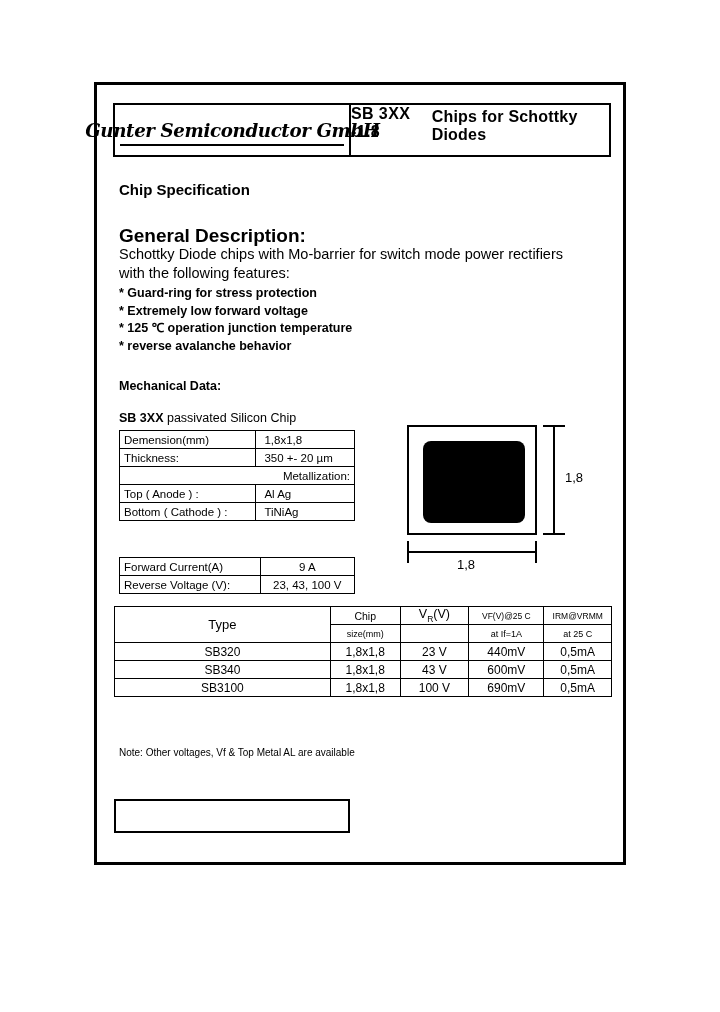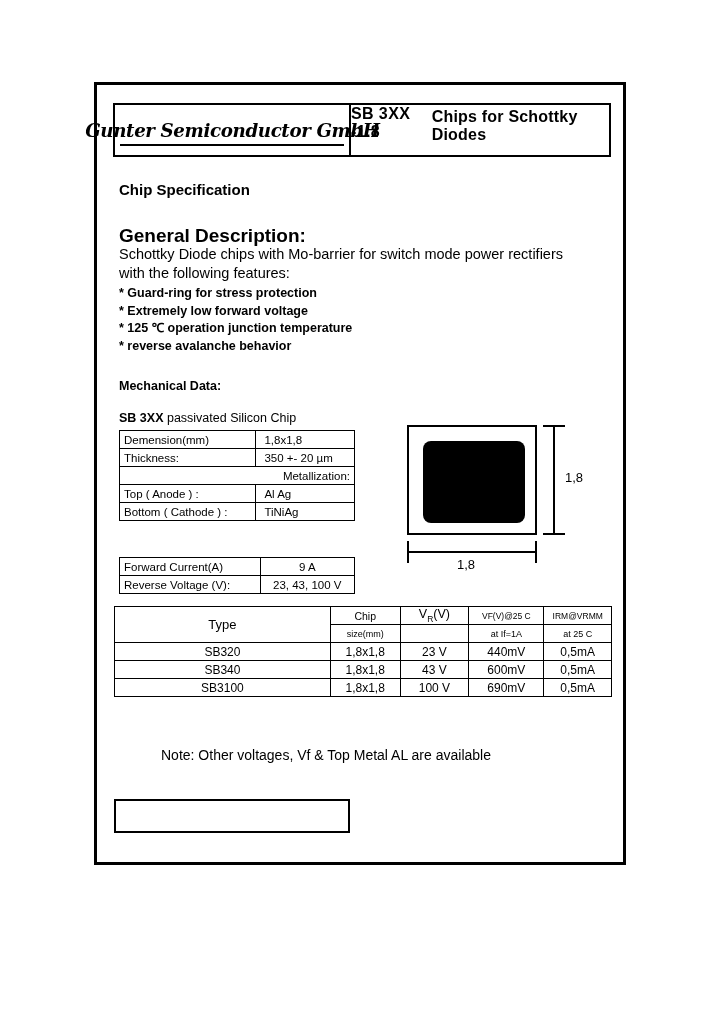--- a/index.html
+++ b/index.html
@@ -267,22 +267,21 @@
   table.types .hdr-vf { width: 72px; font-size: 8.5px; }
   table.types .hdr-irm { width: 62px; font-size: 8.5px; }
   table.types .sub { font-size: 9px; }
   table.types .data { font-size: 12px; }
   .sub-sm { font-size: 8.5px; vertical-align: sub; }
 
   .note {
     position: absolute;
     left: 22px;
     top: 662px;
-    font-size: 14px;
-    margin-left: 42px;
+    font-size: 10px;
   }
 
   .bottom-box {
     position: absolute;
     left: 17px;
     top: 714px;
     width: 236px;
     height: 34px;
     border: 2px solid #000;
     box-sizing: border-box;

